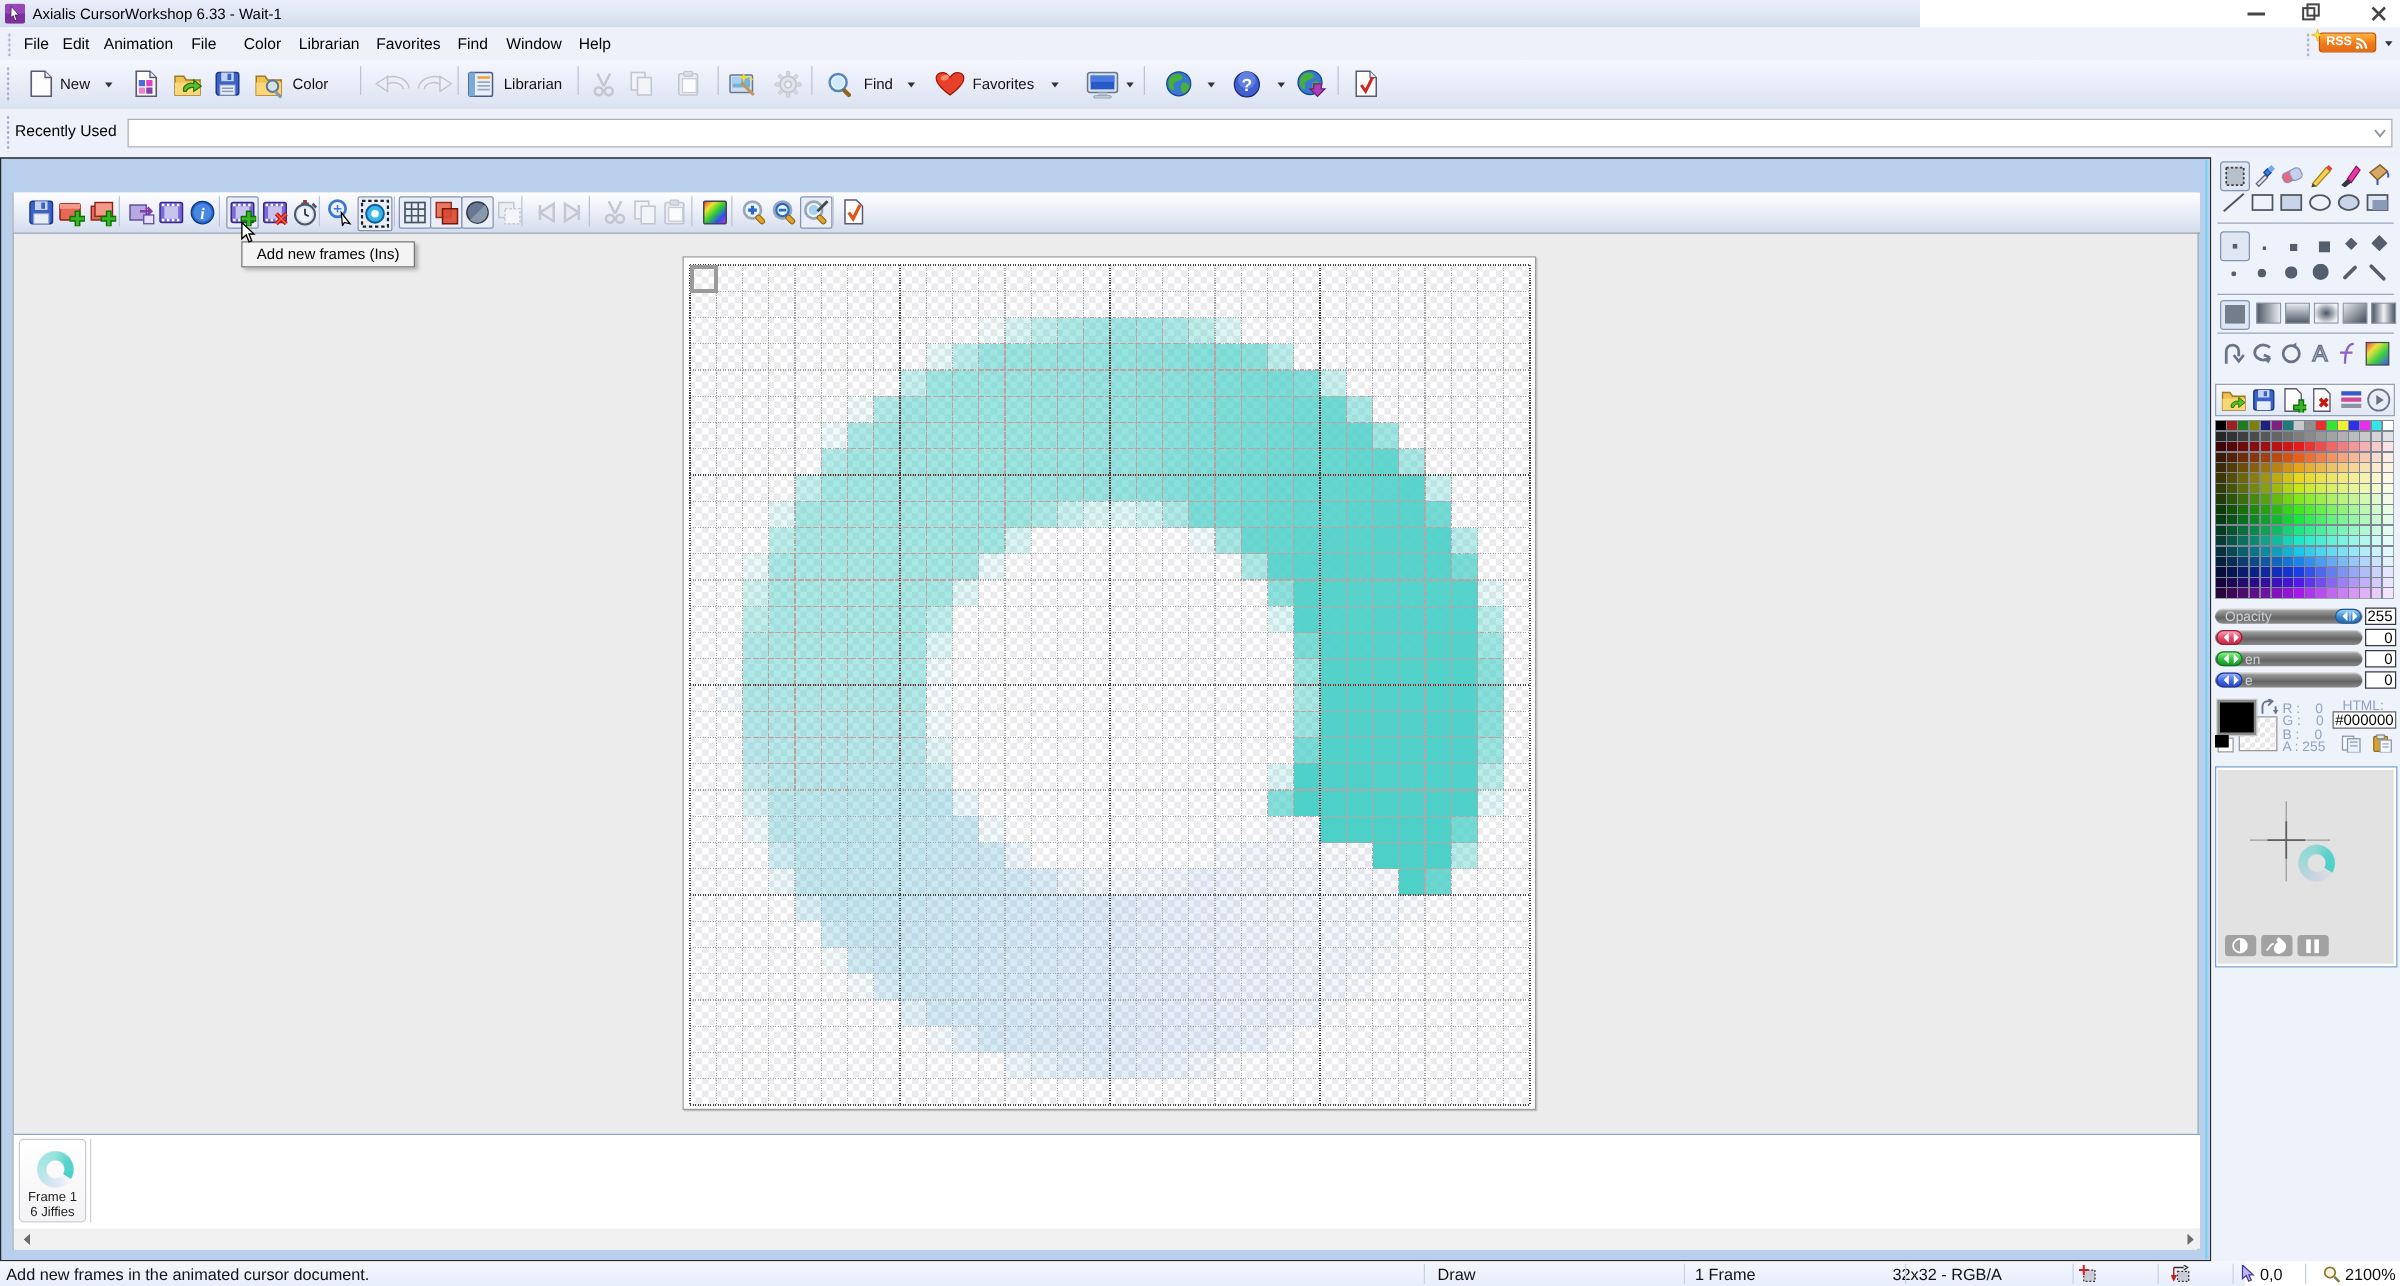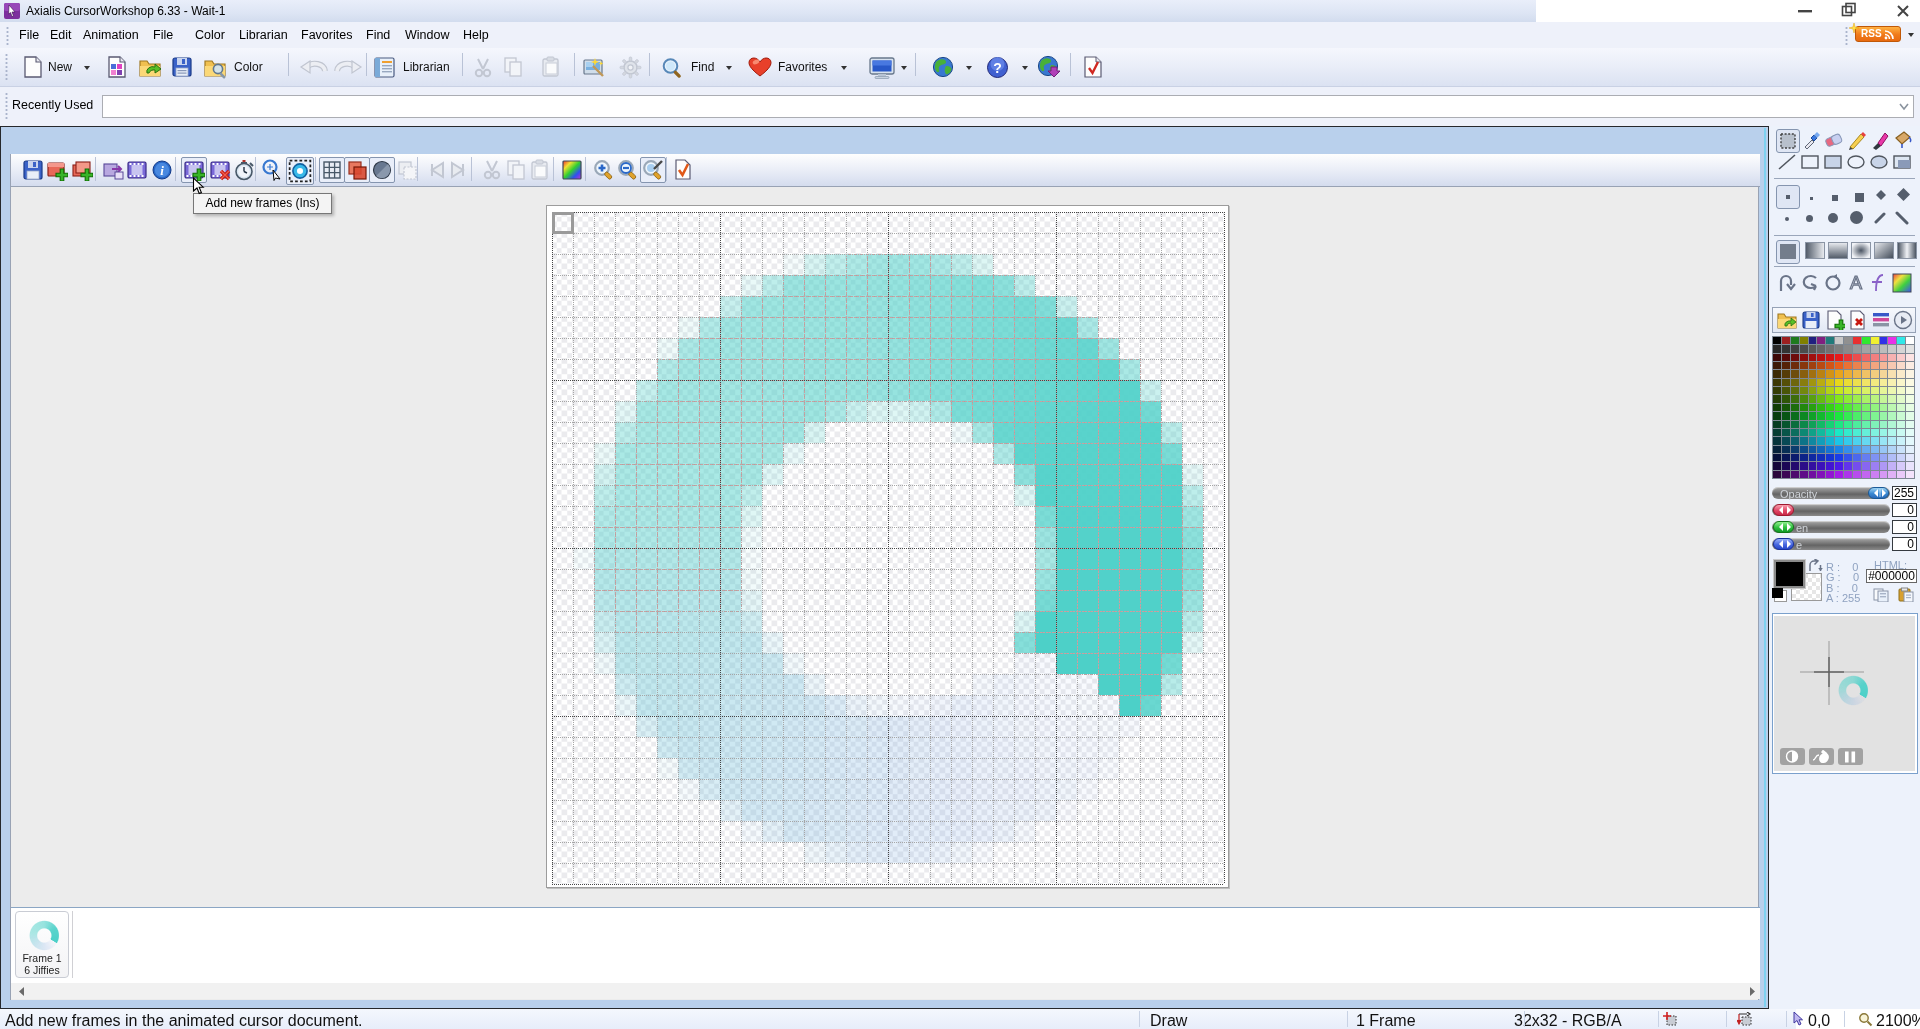--- a/index.html
+++ b/index.html
@@ -2,21 +2,21 @@
 <html><head><meta charset="utf-8"><style>
 *{margin:0;padding:0;box-sizing:border-box}
 html,body{width:1920px;height:1029px;overflow:hidden;font-family:"Liberation Sans",sans-serif;background:#fff}
 .abs{position:absolute}
 #titlebar{left:0;top:0;width:1536px;height:22px;background:linear-gradient(180deg,#e9eefa 0%,#dde5f4 60%,#d2dcee 100%)}
 #menubar{left:0;top:22px;width:1920px;height:26px;background:#eef1fa}
 #toolbar{left:0;top:48px;width:1920px;height:39px;background:linear-gradient(180deg,#f5f7fd 0%,#e9edf8 50%,#dbe2f2 100%);border-bottom:1px solid #c9d1e4}
 #recentbar{left:0;top:87px;width:1920px;height:50px;background:#eef1fa}
 #mdi{left:0;top:126px;width:1769px;height:883px;background:#26282c;border:1px solid #26282c}
 #rightpanel{left:1769px;top:126px;width:151px;height:883px;background:#edf2fb}
-#statusbar{left:0;top:1009px;width:1796px;height:20px;background:linear-gradient(180deg,#f4f7fd,#e7edfa);font-size:16px;color:#111}
+#statusbar{left:0;top:1009px;width:1796px;height:20px;background:linear-gradient(180deg,#f4f7fd,#e7edfa);font-size:13px;color:#111}
 .menuitem{position:absolute;top:0;height:26px;line-height:26px;font-size:12.5px;color:#000}
 .tbtext{position:absolute;top:0;height:39px;line-height:39px;font-size:12px;color:#111}
 .grip{position:absolute;top:5px;width:3px;height:29px;background-image:radial-gradient(circle at 1.5px 2px,#aab4cc 1px,transparent 1.2px);background-size:3px 4px}
 .ddarr{position:absolute;width:0;height:0;border-left:3.5px solid transparent;border-right:3.5px solid transparent;border-top:4px solid #333}
 .csep{position:absolute;top:5px;width:1px;height:23px;background:#b9c2d6}
 .pressed{position:absolute;border:1px solid #8595af;background:#e9eef9;border-radius:2px}
 .vbox{position:absolute;width:25px;height:14px;background:#fff;border:1px solid #353a40;font-size:12px;text-align:right;padding-right:2px;line-height:12px;color:#000}
 .slider{position:absolute;height:12px;border-radius:6px;background:linear-gradient(180deg,#a9a9a9,#7c7c7c 40%,#646464 60%,#8a8a8a);box-shadow:inset 0 1px 1px rgba(255,255,255,.5)}
 .slbl{position:absolute;font-size:11px;color:#cfd3d8;line-height:12px}
 .rgbtxt{font-size:11px;color:#8fa2c0;line-height:10.3px;white-space:pre}

